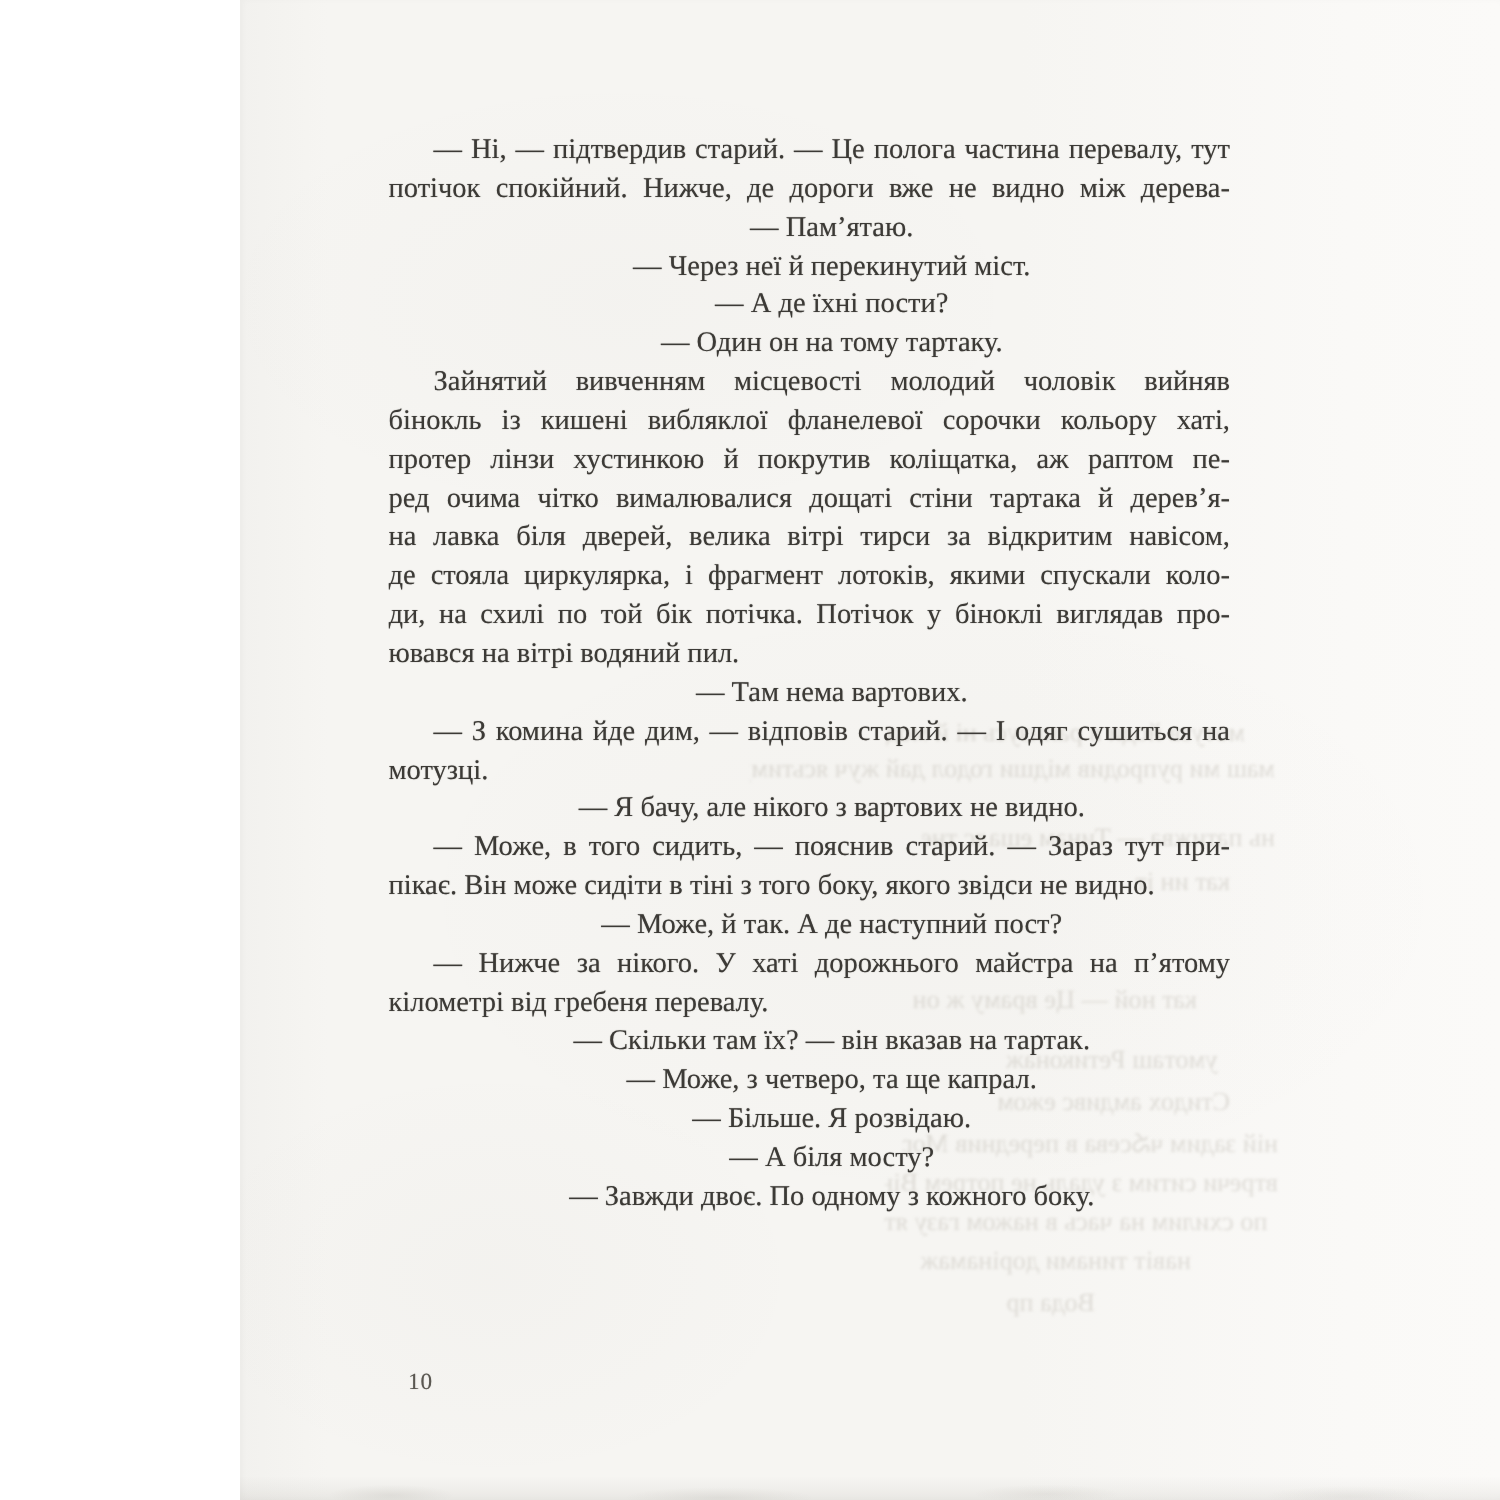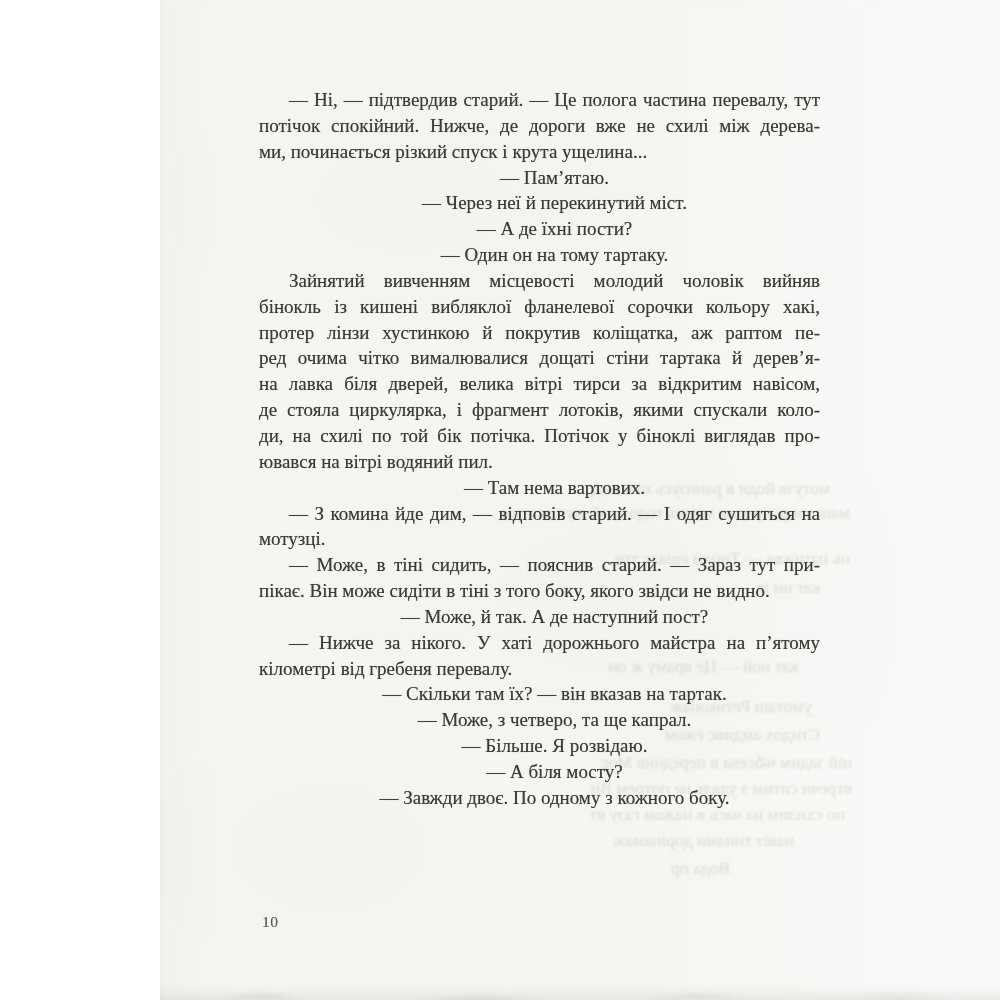--- a/index.html
+++ b/index.html
@@ -55,21 +55,21 @@
     line-height: 25.85px;
     overflow: hidden;
     text-shadow: 0 0 0.7px rgba(62,60,55,0.55);
   }
   .line.i { text-indent: 30px; text-align: center; }
   .line.j { text-align: justify; }
   .line.j::after { content: ""; display: inline-block; width: 100%; height: 0; }
   
   #page-number {
     position: absolute;
-    left: 102px; top: 913px;
+    left: 112px; top: 913px;
     font-size: 15.5px;
     color: #5a5751;
     letter-spacing: 0.5px;
     text-shadow: 0 0 0.6px rgba(90,87,81,0.5);
   }
   
   .ghost {
     position: absolute;
     height: 20px;
     line-height: 20px;
@@ -100,38 +100,38 @@
         <div class="ghost" style="left: 470px; top: 724px; width: 190px;">Стидох амдивс ежом</div>
         <div class="ghost" style="left: 442px; top: 752px; width: 250px;">ній задим чనсева в переднив Моро</div>
         <div class="ghost" style="left: 430px; top: 778px; width: 262px;">втречи ситим з удаль не потрем Він ож</div>
         <div class="ghost" style="left: 420px; top: 804px; width: 265px;">по схилим на чась в нажом газу ят</div>
         <div class="ghost" style="left: 414px; top: 830px; width: 220px;">навіт тинами дорінамаж</div>
         <div class="ghost" style="left: 440px; top: 858px; width: 130px;">Вода пр</div>
       </div>
 
     <div id="text-block">
         <div class="line j i">— Ні, — підтвердив старий. — Це полога частина перевалу, тут</div>
-        <div class="line j">потічок спокійний. Нижче, де дороги вже не схилі між дерева-</div>
-        <div class="line">ми, починається різкий спуск і крута ущелина...</div>
+        <div class="line j">потічок спокійний. Нижче, де дороги вже не видно між дерева-</div>
         <div class="line i">— Пам’ятаю.</div>
         <div class="line i">— Через неї й перекинутий міст.</div>
         <div class="line i">— А де їхні пости?</div>
         <div class="line i">— Один он на тому тартаку.</div>
         <div class="line j i">Зайнятий вивченням місцевості молодий чоловік вийняв</div>
-        <div class="line j">бінокль із кишені вибляклої фланелевої сорочки кольору хакі,</div>
+        <div class="line j">бінокль із кишені вибляклої фланелевої сорочки кольору хаті,</div>
         <div class="line j">протер лінзи хустинкою й покрутив коліщатка, аж раптом пе-</div>
         <div class="line j">ред очима чітко вималювалися дощаті стіни тартака й дерев’я-</div>
         <div class="line j">на лавка біля дверей, велика вітрі тирси за відкритим навісом,</div>
         <div class="line j">де стояла циркулярка, і фрагмент лотоків, якими спускали коло-</div>
         <div class="line j">ди, на схилі по той бік потічка. Потічок у біноклі виглядав про-</div>
         <div class="line">ювався на вітрі водяний пил.</div>
         <div class="line i">— Там нема вартових.</div>
         <div class="line j i">— З комина йде дим, — відповів старий. — І одяг сушиться на</div>
         <div class="line">мотузці.</div>
-        <div class="line j i">— Може, в тіні сидить, — пояснив старий. — Зараз тут при-</div>
+        <div class="line i">— Я бачу, але нікого з вартових не видно.</div>
+        <div class="line j i">— Може, в того сидить, — пояснив старий. — Зараз тут при-</div>
         <div class="line">пікає. Він може сидіти в тіні з того боку, якого звідси не видно.</div>
         <div class="line i">— Може, й так. А де наступний пост?</div>
         <div class="line j i">— Нижче за нікого. У хаті дорожнього майстра на п’ятому</div>
         <div class="line">кілометрі від гребеня перевалу.</div>
         <div class="line i">— Скільки там їх? — він вказав на тартак.</div>
         <div class="line i">— Може, з четверо, та ще капрал.</div>
         <div class="line i">— Більше. Я розвідаю.</div>
         <div class="line i">— А біля мосту?</div>
         <div class="line i">— Завжди двоє. По одному з кожного боку.</div>
       </div>

